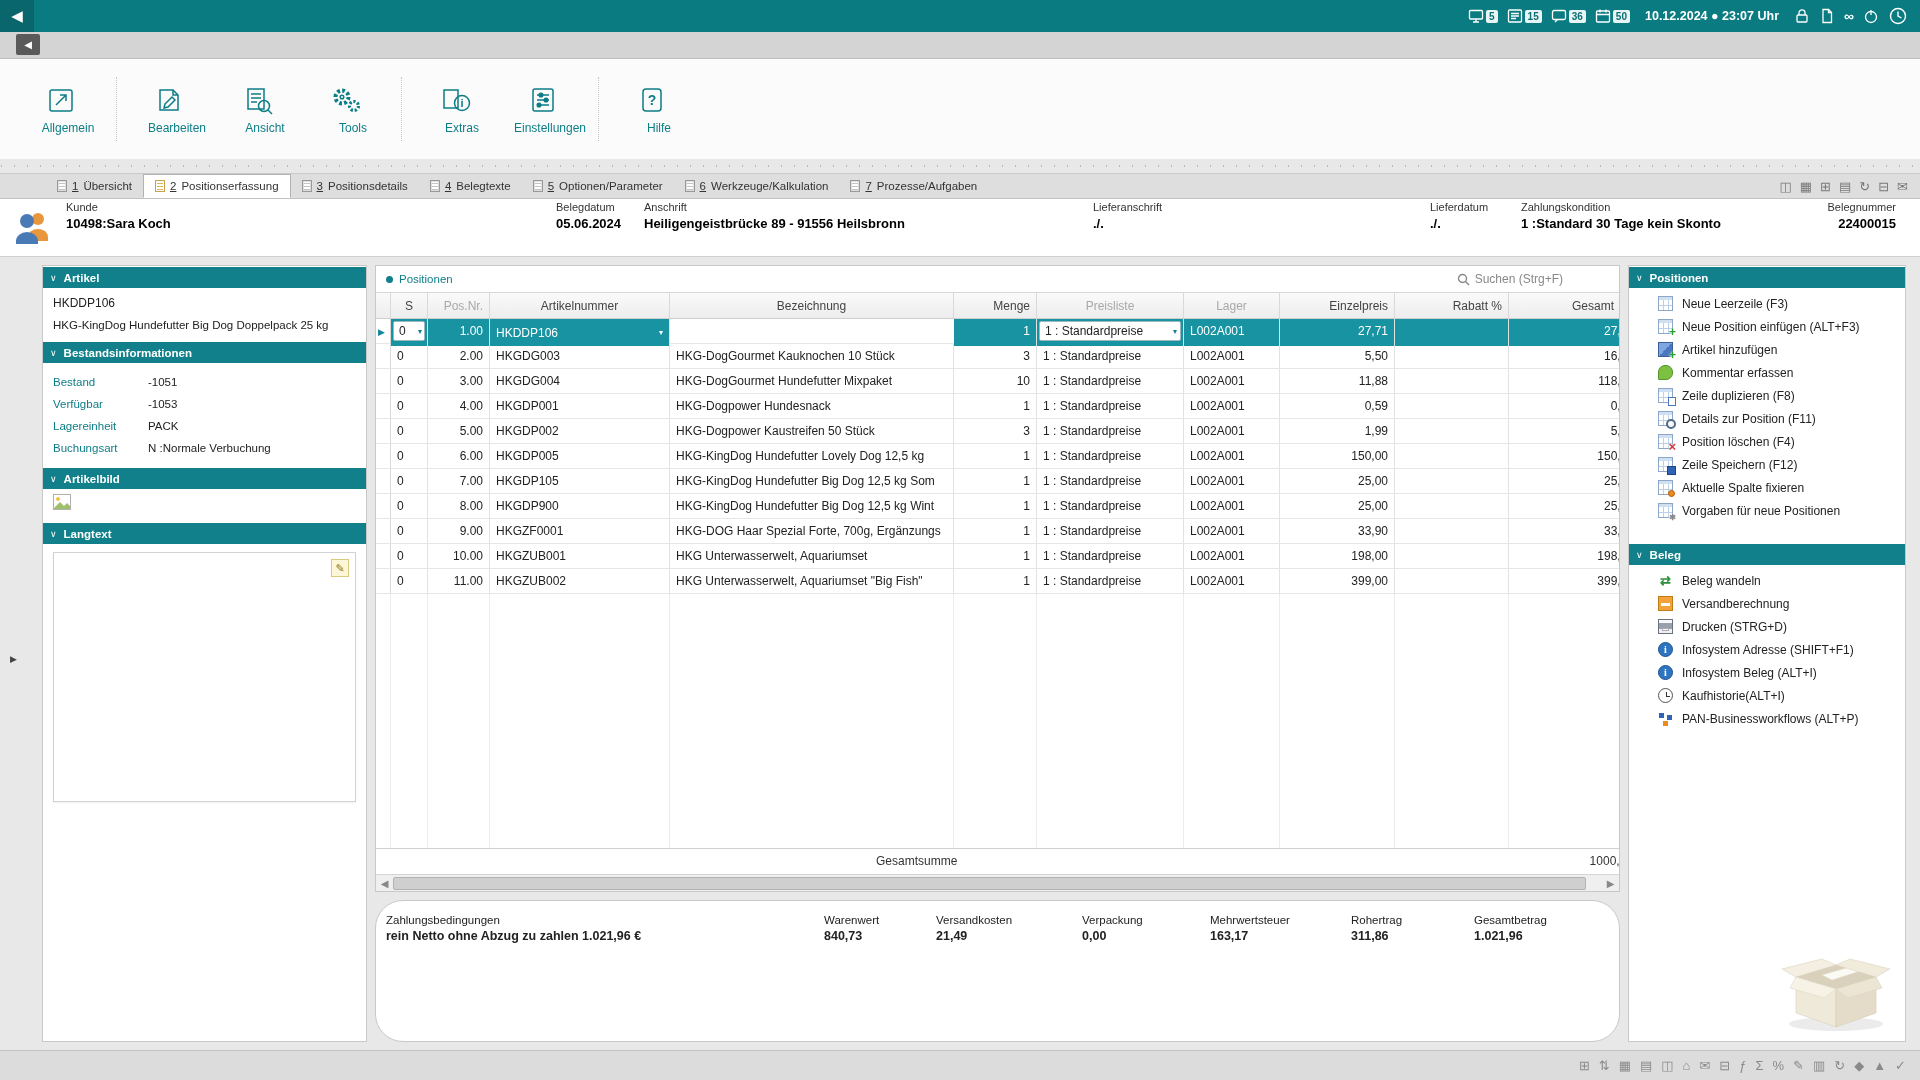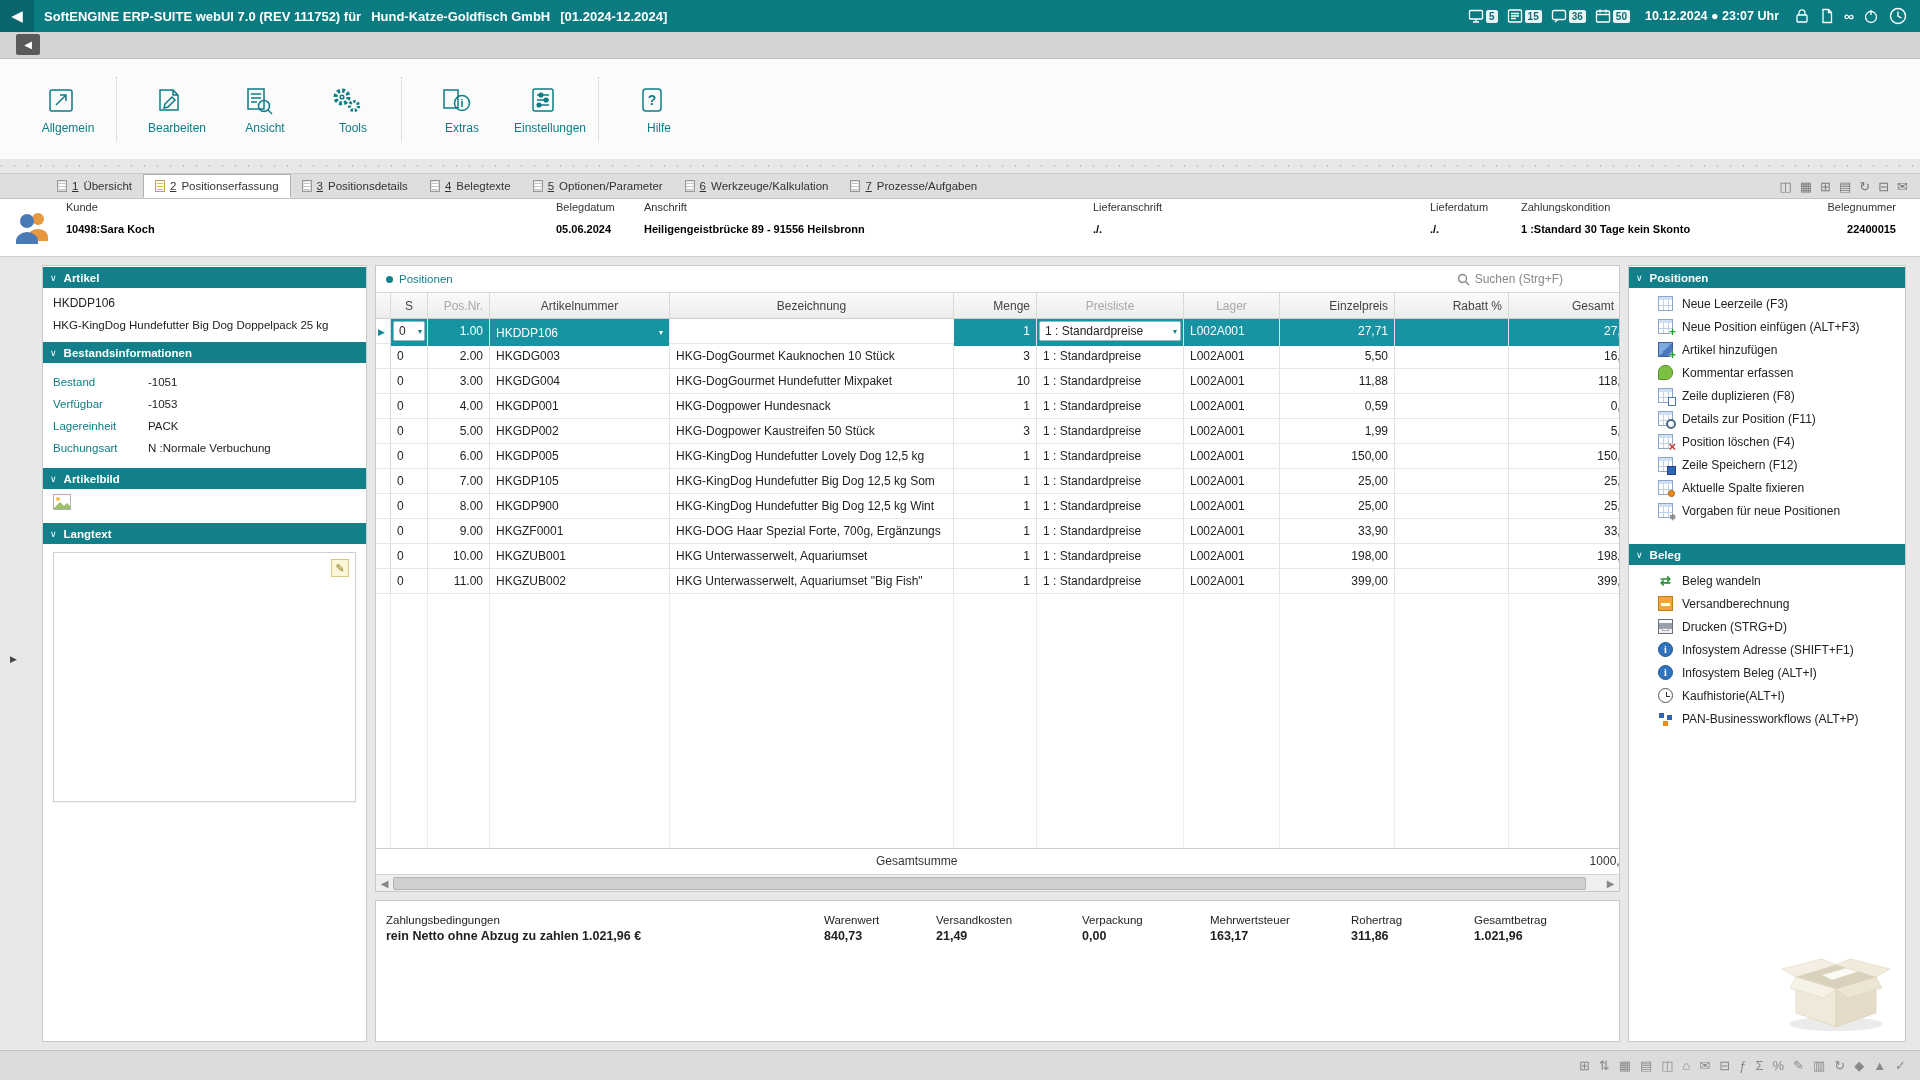--- a/index.html
+++ b/index.html
@@ -37,21 +37,21 @@
   .subtab .num { text-decoration:underline; }
   .subtab.active { background:#fff; border:1px solid #b2b2b2; border-bottom-color:#fff; }
   .pg { width:10px; height:12px; border:1px solid #999; background-color:#fff; background-image:repeating-linear-gradient(to bottom, transparent 0 2px, #c3c3c3 2px 3px); background-clip:content-box; padding:1px; flex:none; }
   .subtab.active .pg { border-color:#caa04a; background-image:repeating-linear-gradient(to bottom, transparent 0 2px, #e0b75f 2px 3px); }
   .st-icons { margin-left:auto; display:flex; align-items:center; gap:8px; padding-right:12px; color:#777; font-size:13px; }
 
   
   .doc-header { height:58px; background:#fff; border-bottom:1px solid #cfcfcf; position:relative; flex:none; }
   .fld { position:absolute; top:2px; }
   .fld .l { font-size:11px; color:#333; }
-  .fld .v { font-size:11px; font-weight:bold; color:#000; margin-top:10px; white-space:nowrap; }
+  .fld .v { font-size:13px; font-weight:bold; color:#000; margin-top:3px; white-space:nowrap; }
   .f-kunde{left:66px} .f-belegdatum{left:556px} .f-anschrift{left:644px}
   .f-lieferanschrift{left:1093px} .f-lieferdatum{left:1430px} .f-zahlung{left:1521px}
   .f-belegnr{right:24px; text-align:right}
   .avatar { position:absolute; left:14px; top:11px; }
 
   
   .main { flex:1; display:flex; gap:8px; padding:8px 14px 8px 6px; min-height:0; }
   .rail { width:28px; position:relative; flex:none; }
   .rail .handle { position:absolute; left:4px; top:50%; font-size:9px; color:#444; }
   .panel { background:#fff; border:1px solid #c8c8c8; }
@@ -104,21 +104,21 @@
   .tfill { flex:1; display:grid; grid-template-columns:var(--cols); min-height:0; }
   .tfill>div { border-right:1px solid #ececec; }
   .tfoot { height:26px; border-top:1px solid #cfcfcf; position:relative; font-size:12px; color:#333; flex:none; }
   .tfoot .lbl { position:absolute; left:500px; top:5px; }
   .tfoot .val { position:absolute; right:-14px; top:5px; }
   .hscroll { height:17px; background:#efefef; border-top:1px solid #d5d5d5; display:flex; align-items:center; flex:none; }
   .sc-btn { width:17px; text-align:center; color:#888; font-size:10px; }
   .sc-thumb { flex:1; height:13px; background:#cfcfcf; border:1px solid #b3b3b3; border-radius:2px; margin-right:16px; }
 
   
-  .totals-panel { height:142px; position:relative; flex:none; }
+  .totals-panel { height:142px; position:relative; flex:none;border-radius:28px; }
   .tot { position:absolute; top:13px; }
   .tot .l { font-size:11.5px; color:#222; }
   .tot .v { font-size:12.5px; font-weight:bold; margin-top:3px; white-space:nowrap; }
   .t0{left:10px} .t1{left:448px} .t2{left:560px} .t3{left:706px} .t4{left:834px} .t5{left:975px} .t6{left:1098px}
 
   
   .right-panel { width:278px; flex:none; position:relative; display:flex; flex-direction:column; }
   .act { display:flex; align-items:center; gap:9px; height:23px; padding:0 9px; font-size:12px; color:#222; }
   .act-list { padding:4px 0 21px;margin-left:20px; }
   .box-art { position:absolute; right:8px; bottom:6px; }
@@ -157,25 +157,20 @@
   .bottombar { height:30px; background:#dcdcdc; border-top:1px solid #c2c2c2; display:flex; align-items:center; justify-content:flex-end; gap:9px; padding-right:14px; flex:none; color:#8a8a8a; font-size:13px; }
   .sb-ic { line-height:1; }
 </style>
 </head>
 <body>
 
 <div class="app">
 
   <div class="titlebar">
     <div class="tb-logo">◀</div>
-    <div class="tb-title">
-      <span>SoftENGINE ERP-SUITE webUI 7.0 (REV 111752) für</span>
-      <span>Hund-Katze-Goldfisch GmbH</span>
-      <span>[01.2024-12.2024]</span>
-    </div>
     <div class="tb-status">
       <span class="tb-ic">
         <svg width="16" height="16" viewBox="0 0 16 16" fill="none" stroke="#fff" stroke-width="1.3">
             <rect x="1.5" y="2.5" width="13" height="8.5" rx="1"></rect>
             <path d="M5 14 h6 M8 11 v3"></path>
           </svg>
         <span class="chip">5</span>
       </span>
       <span class="tb-ic">
         <svg width="16" height="16" viewBox="0 0 16 16" fill="none" stroke="#fff" stroke-width="1.3">

